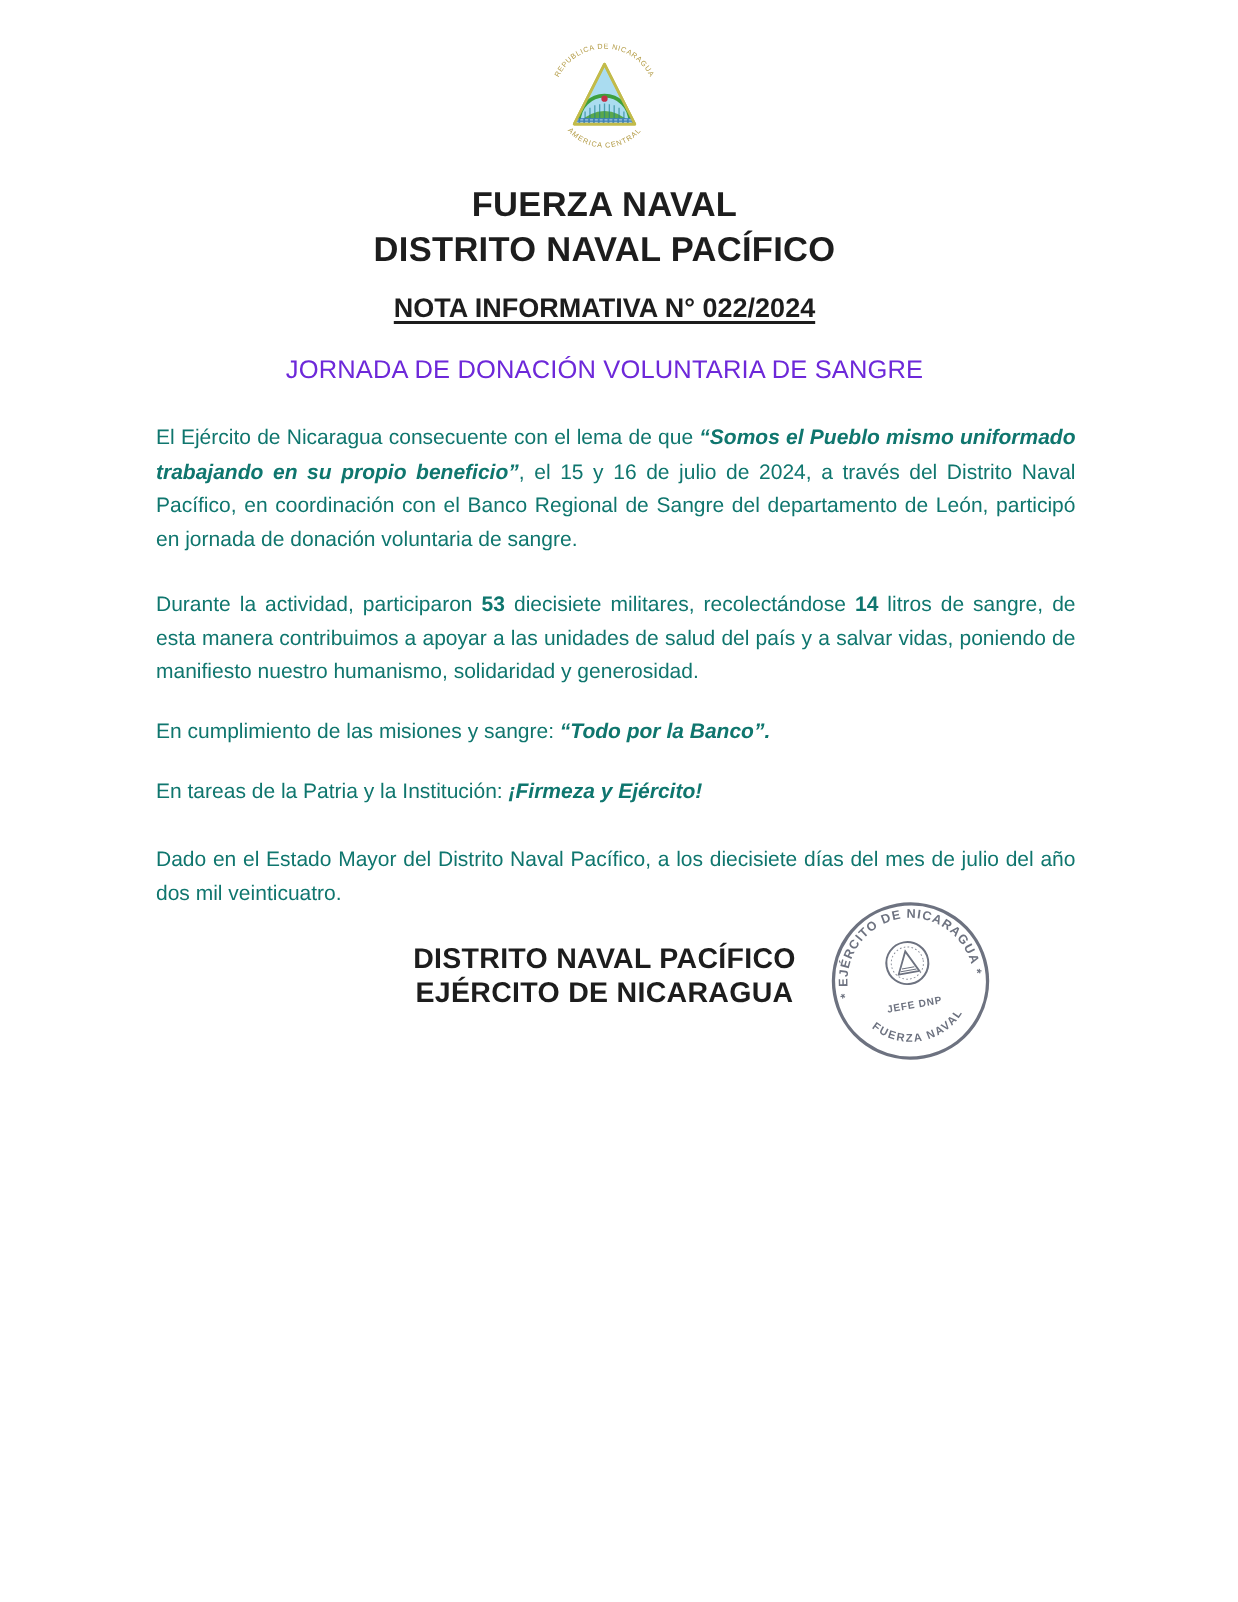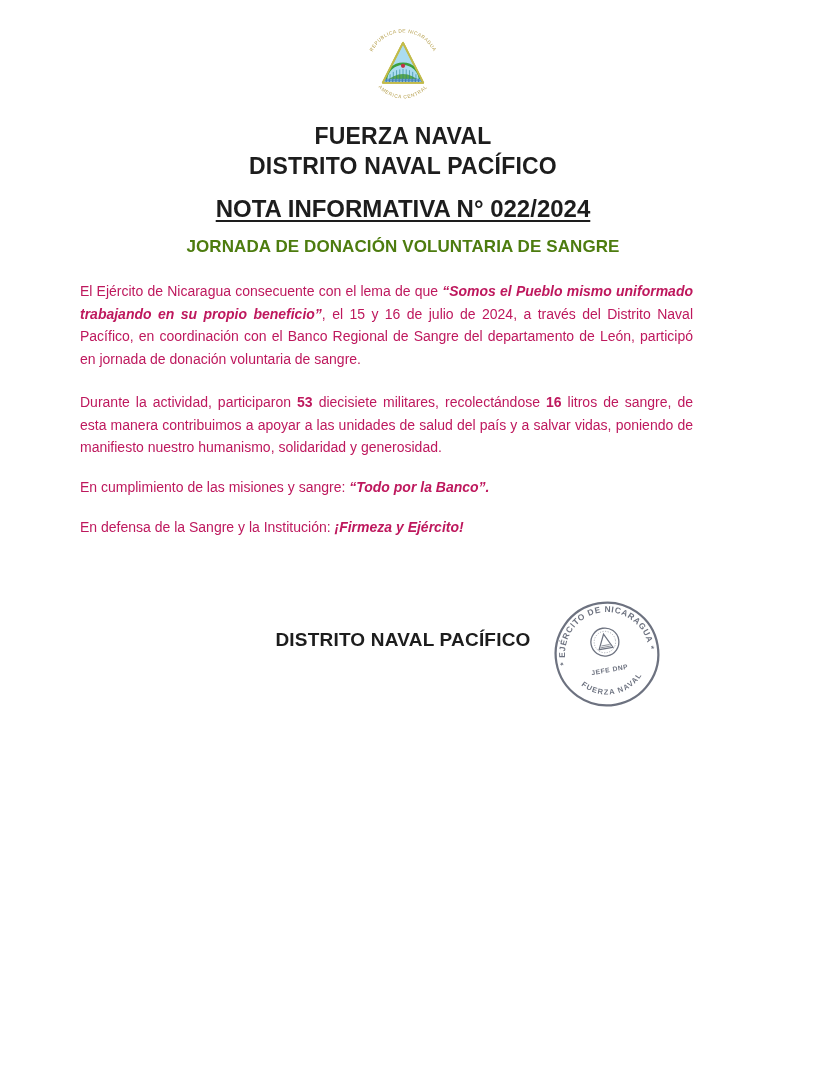--- a/index.html
+++ b/index.html
@@ -29,45 +29,45 @@
   .org-title {
     top: 121px;
     font-size: 23px;
     line-height: 30px;
     font-weight: bold;
     color: #1d1d1d;
     letter-spacing: 0.2px;
   }
   .nota-heading {
     top: 195px;
-    font-size: 24px;
+    font-size: 18px;
     font-weight: bold;
     color: #1d1d1d;
   }
   .nota-heading .u {
     text-decoration: underline;
     text-decoration-thickness: 2px;
     text-underline-offset: 3px;
   }
   .subject-heading {
     top: 237px;
     font-size: 17px;
-    font-weight: bold;
-    color: #4d7c0f;
+    font-weight: normal;
+    color: #6d28d9;
     letter-spacing: 0.1px;
   }
   .para {
     position: absolute;
-    left: 80px;
+    left: 104px;
     width: 613px;
     margin: 0;
     font-size: 14px;
     line-height: 22.5px;
     text-align: justify;
-    color: #be185d;
+    color: #0f766e;
   }
   .p1 { top: 280px; }
   .p2 { top: 391px; }
   .p3 { top: 476px; }
   .p4 { top: 516px; }
   .p5 { top: 561px; }
   .bi { font-weight: bold; font-style: italic; }
   .b  { font-weight: bold; }
   .signature {
     top: 628px;
@@ -126,29 +126,31 @@
   </div>
 
   <div class="centered-block nota-heading">
     <span class="u">NOTA INFORMATIVA N° 022/2024</span>
   </div>
 
   <div class="centered-block subject-heading">JORNADA DE DONACIÓN VOLUNTARIA DE SANGRE</div>
 
   <p class="para p1"><span>El Ejército de Nicaragua consecuente con el lema de que </span><span class="bi">“Somos el Pueblo mismo uniformado trabajando en su propio beneficio”</span><span>, el 15 y 16 de julio de 2024, a través del Distrito Naval Pacífico, en coordinación con el Banco Regional de Sangre del departamento de León, participó en jornada de donación voluntaria de sangre.</span></p>
 
-  <p class="para p2"><span>Durante la actividad, participaron </span><span class="b">53</span><span> diecisiete militares, recolectándose </span><span class="b">16</span><span> litros de sangre, de esta manera contribuimos a apoyar a las unidades de salud del país y a salvar vidas, poniendo de manifiesto nuestro humanismo, solidaridad y generosidad.</span></p>
+  <p class="para p2"><span>Durante la actividad, participaron </span><span class="b">53</span><span> diecisiete militares, recolectándose </span><span class="b">14</span><span> litros de sangre, de esta manera contribuimos a apoyar a las unidades de salud del país y a salvar vidas, poniendo de manifiesto nuestro humanismo, solidaridad y generosidad.</span></p>
 
   <p class="para p3"><span>En cumplimiento de las misiones y sangre: </span><span class="bi">“Todo por la Banco”.</span></p>
 
-  <p class="para p4"><span>En defensa de la Sangre y la Institución: </span><span class="bi">¡Firmeza y Ejército!</span></p>
+  <p class="para p4"><span>En tareas de la Patria y la Institución: </span><span class="bi">¡Firmeza y Ejército!</span></p>
 
+  <p class="para p5">Dado en el Estado Mayor del Distrito Naval Pacífico, a los diecisiete días del mes de julio del año dos mil veinticuatro.</p>
 
   <div class="centered-block signature">
     <div>DISTRITO NAVAL PACÍFICO</div>
+    <div>EJÉRCITO DE NICARAGUA</div>
   </div>
 
   <div class="stamp">
     <svg viewBox="0 0 120 120" xmlns="http://www.w3.org/2000/svg">
       <defs>
         <path id="st-top" d="M 16,69.4 A 45,45 0 1 1 104,69.4" fill="none"></path>
         <path id="st-bot" d="M 26,87 A 43.4,43.4 0 0 0 94,87" fill="none"></path>
       </defs>
       <g transform="rotate(-10 60 60)" fill="#545a6a">
         <circle cx="60" cy="60" r="55" fill="none" stroke="#545a6a" stroke-width="2.4"></circle>

